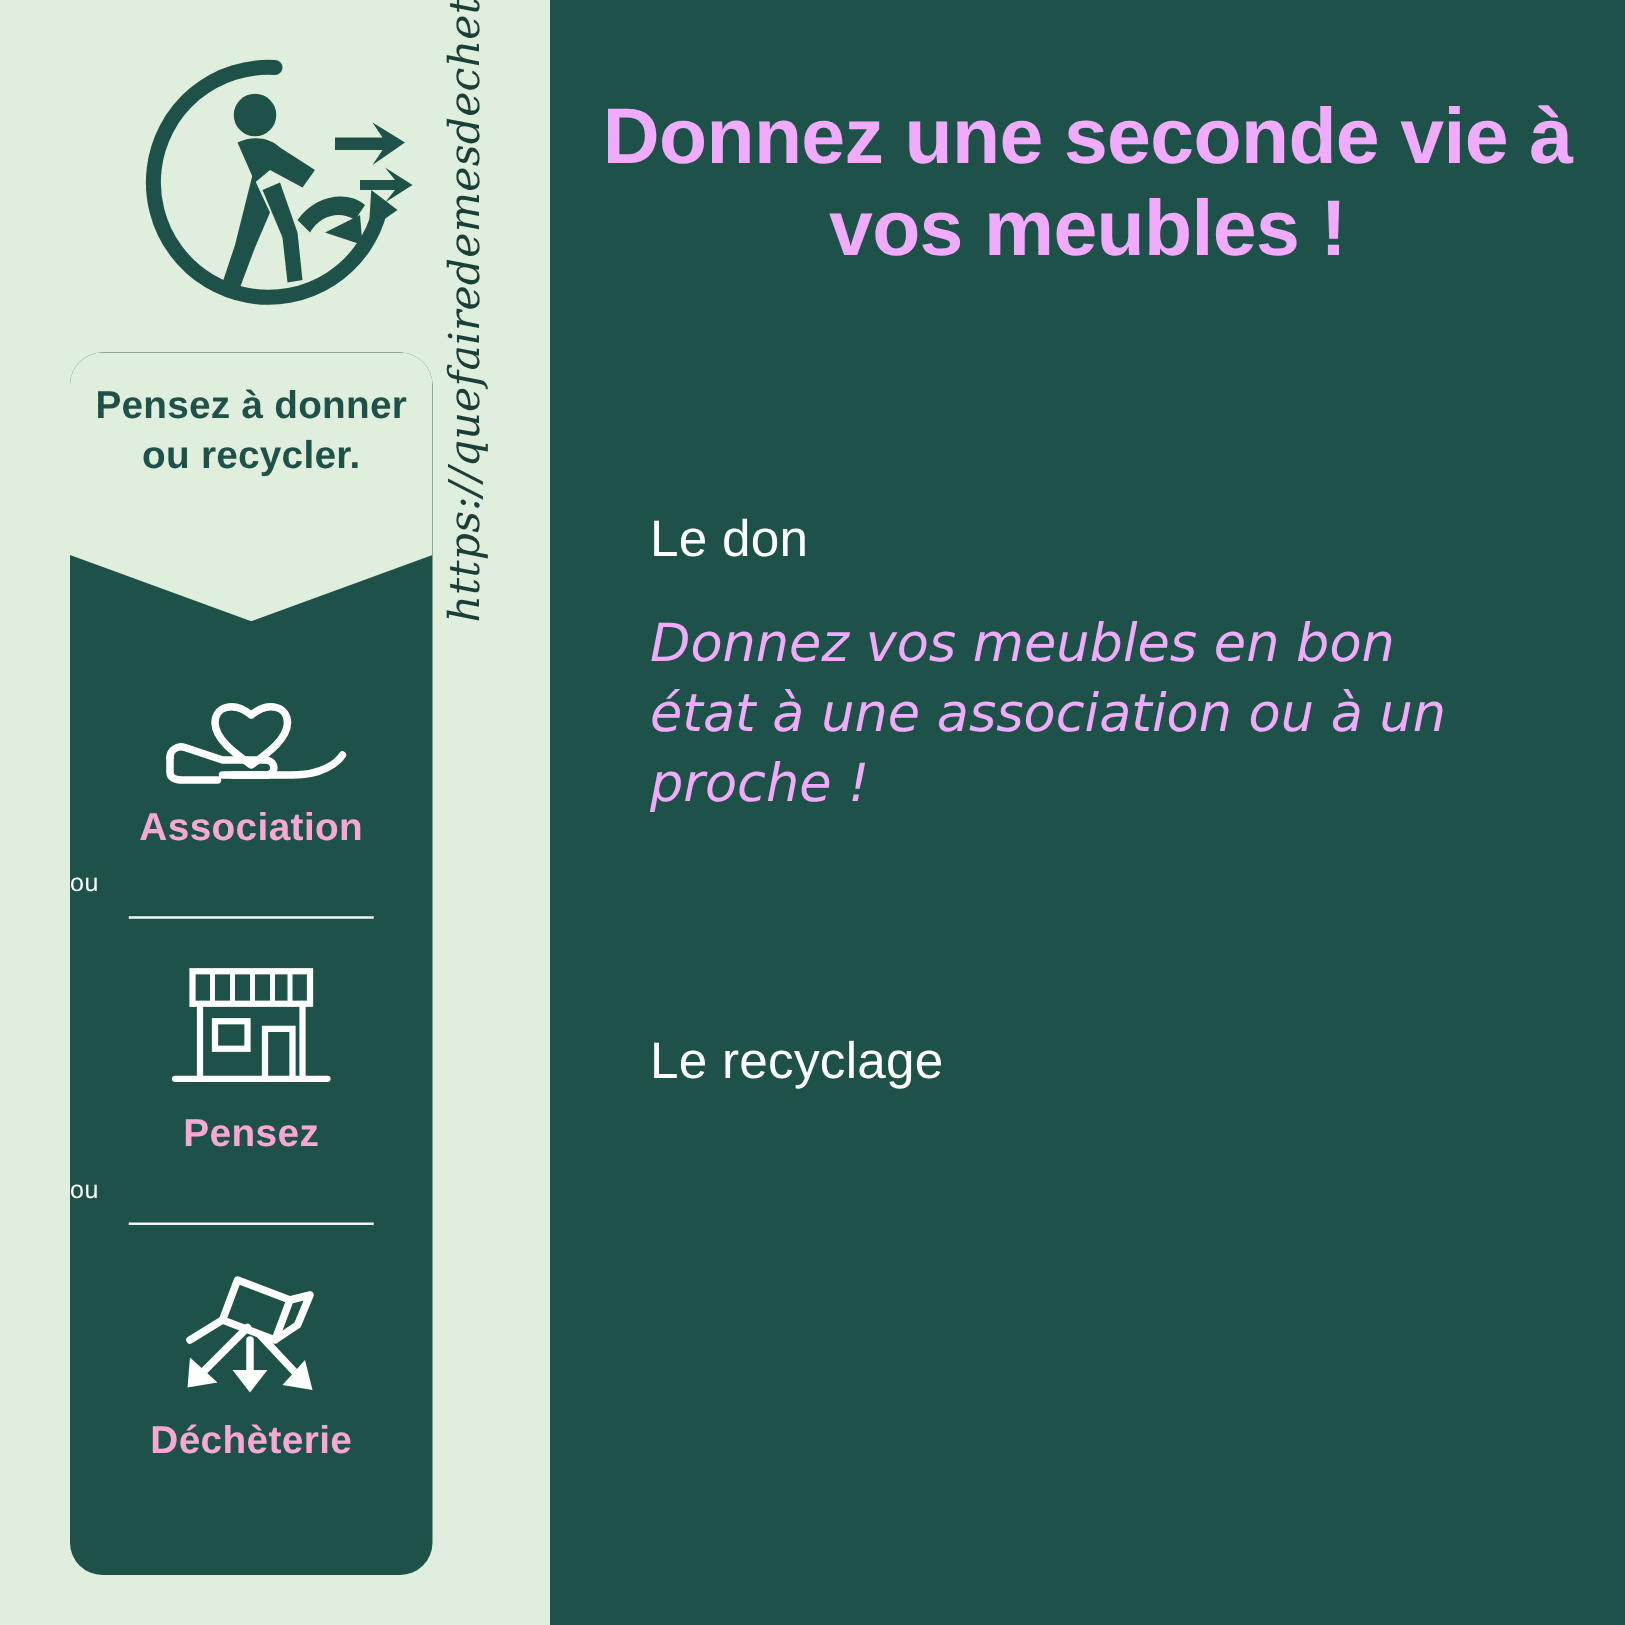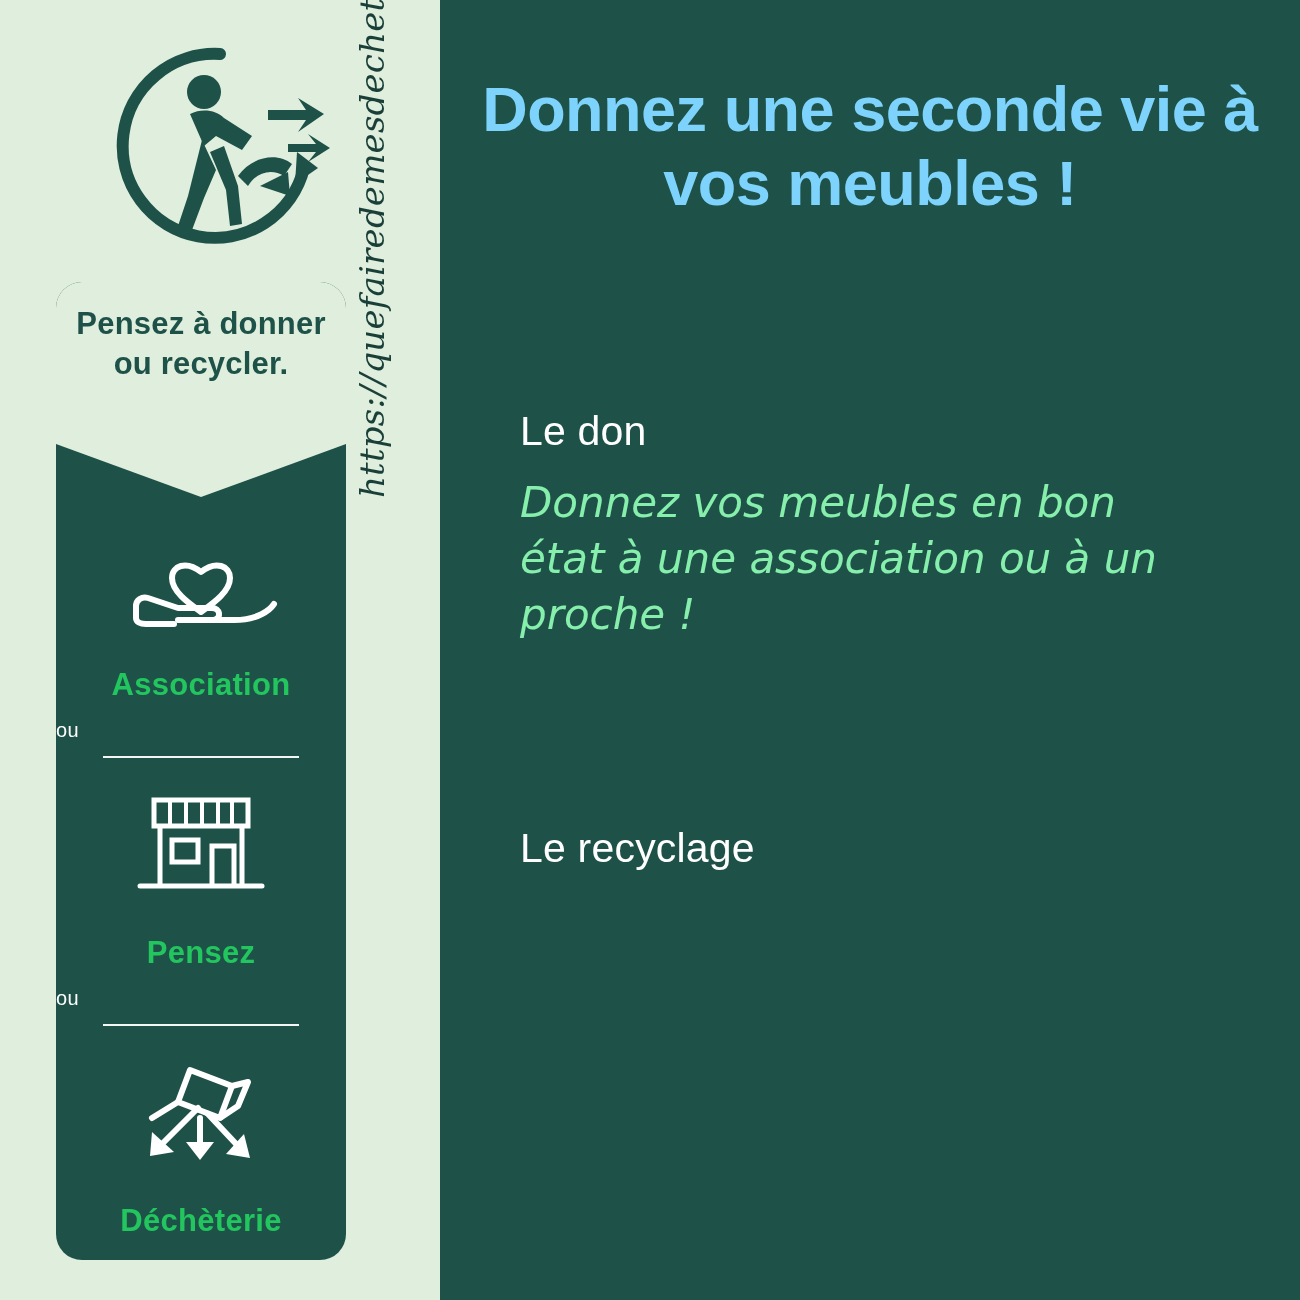--- a/index.html
+++ b/index.html
@@ -67,24 +67,24 @@
     width: 290px;
     text-align: center;
   }
   .step-icon {
     height: 120px;
     display: flex;
     align-items: center;
     justify-content: center;
   }
   .step-label {
-    color: #22c55e;
+    color: #f9a8d4;
     font-weight: bold;
     font-size: 31px;
-    margin-top: 27px;
+    margin-top: 4px;
     letter-spacing: .3px;
   }
   .step-sep {
     color: #ffffff;
     font-size: 20px;
     margin: 16px 1px 14px 0;
     letter-spacing: .5px;
   }
   .divider {
     width: 196px; height: 2px;
@@ -113,45 +113,45 @@
     position: relative;
     flex: 1 1 auto;
     height: 1300px;
     padding: 0;
   }
   .headline {
     position: absolute;
     left: 20px; top: 72px;
     width: 820px;
     text-align: center;
-    color: #7dd3fc;
+    color: #f0abfc;
     font-weight: bold;
     font-size: 63px;
     line-height: 1.18;
     letter-spacing: -0.5px;
   }
   .section {
     position: absolute;
     left: 80px;
     width: 720px;
   }
   .section.don { top: 408px; }
   .section.recy { top: 825px; }
   .section-title {
     color: #ffffff;
     font-weight: normal;
     font-size: 41px;
     letter-spacing: .2px;
   }
   .section-body {
-    color: #86efac;
+    color: #f0abfc;
     font-style: italic;
     font-size: 42px;
     line-height: 1.33;
-    margin-top: 20px;
+    margin-top: 32px;
     max-width: 690px;
     font-family: "DejaVu Sans", sans-serif;
   }
 </style>
 </head>
 <body>
 
 <div id="poster">
 
   <div class="left-panel">

